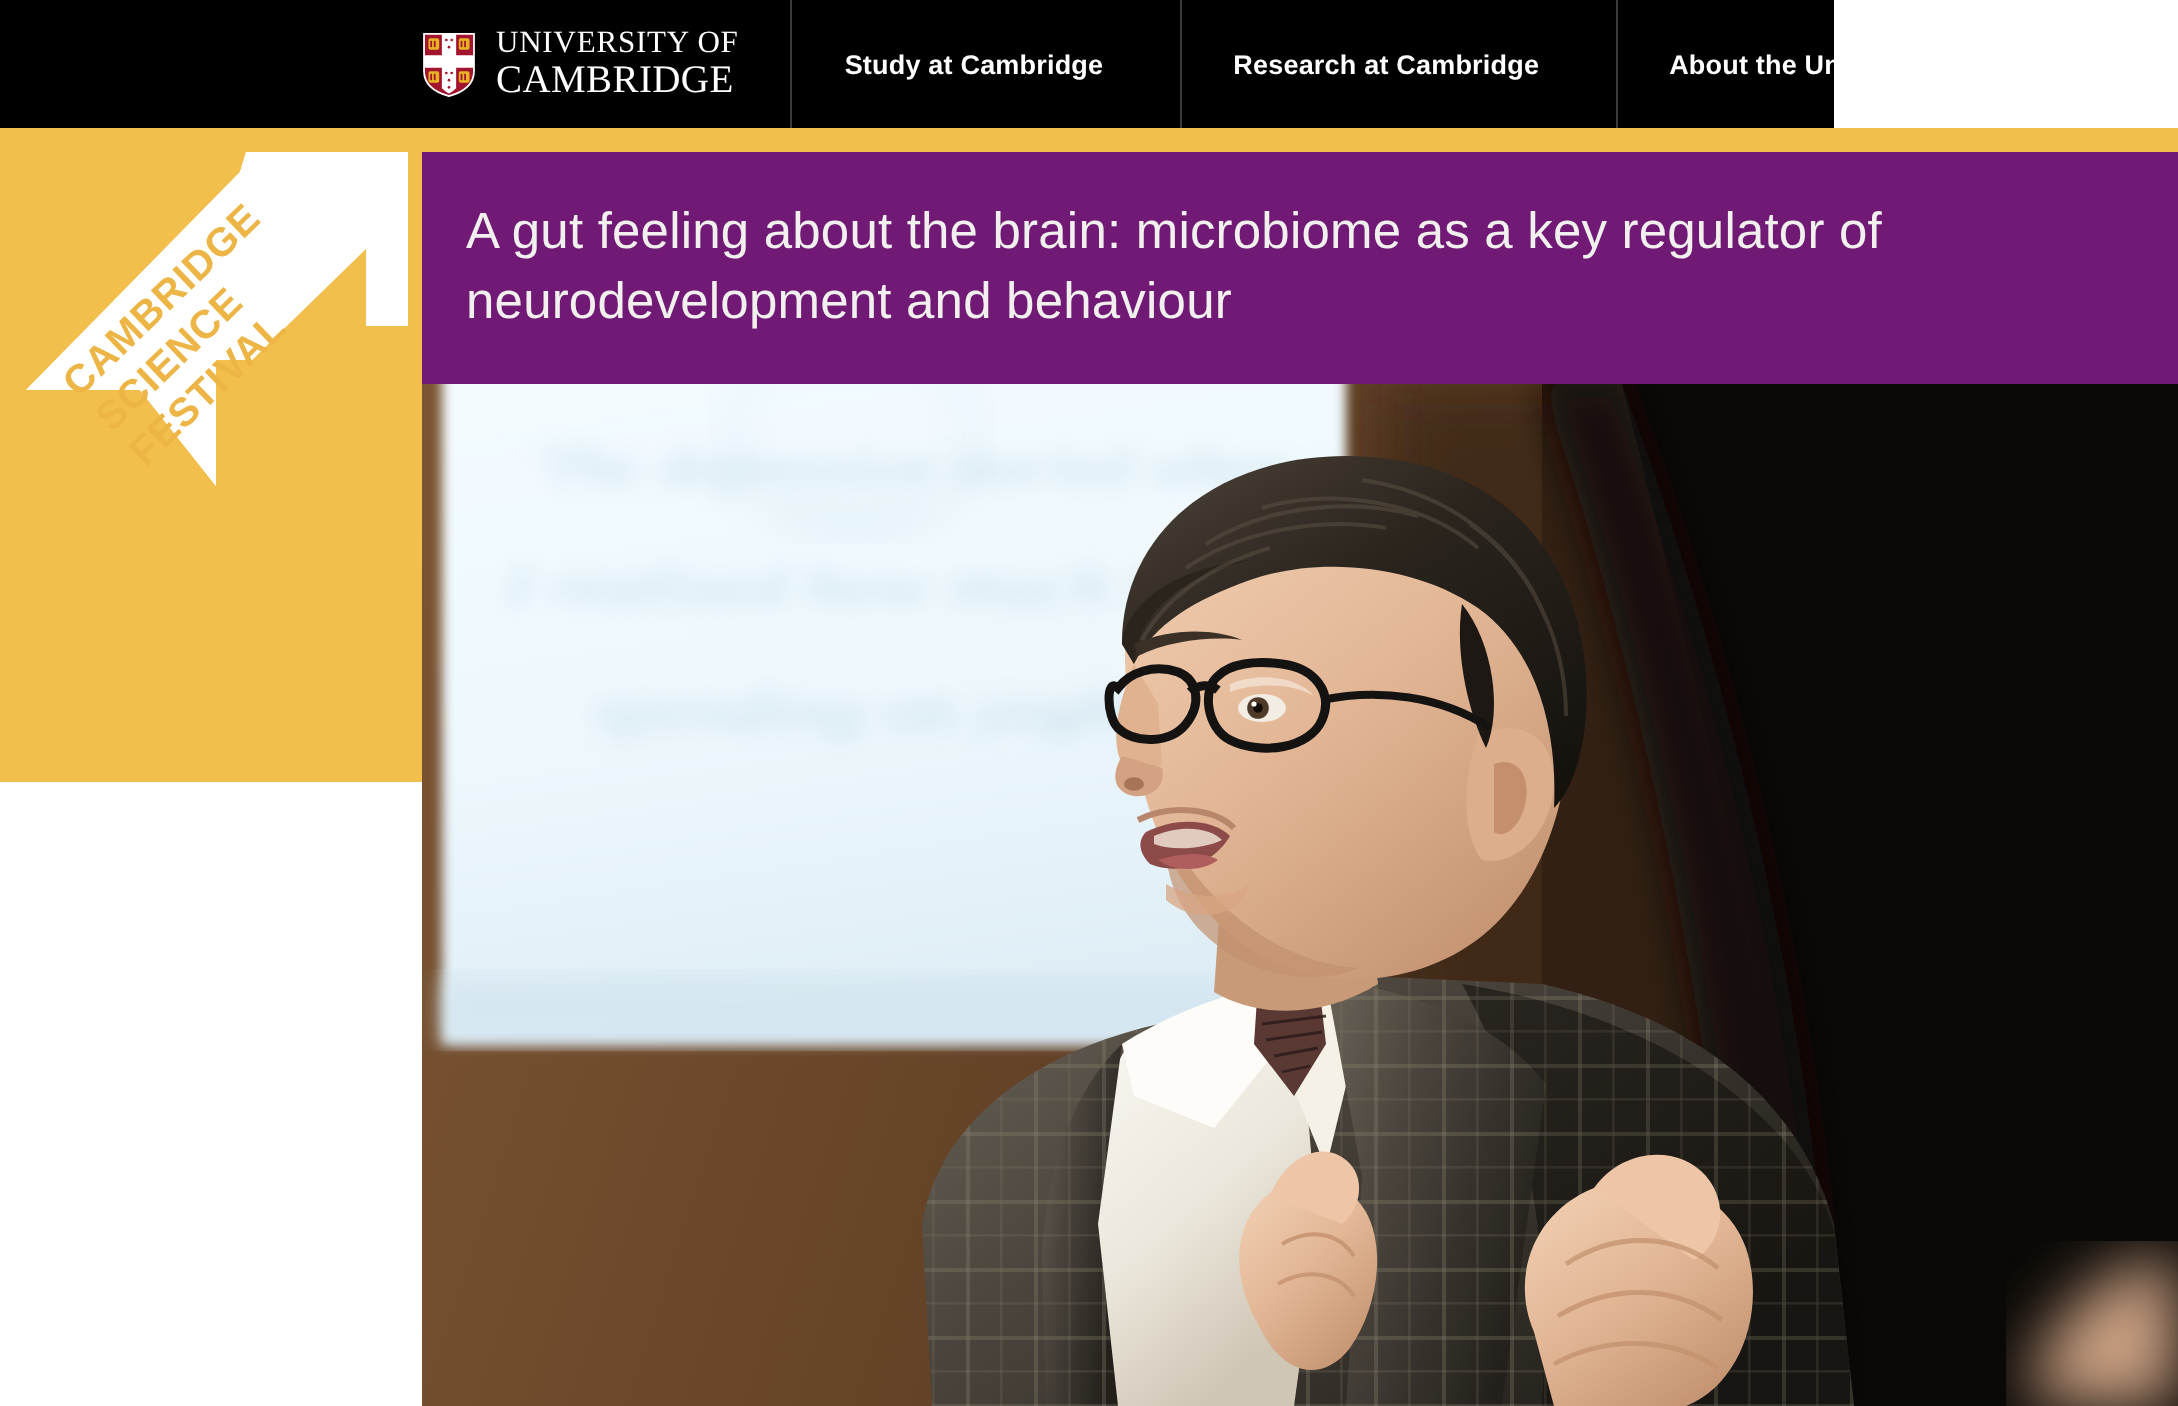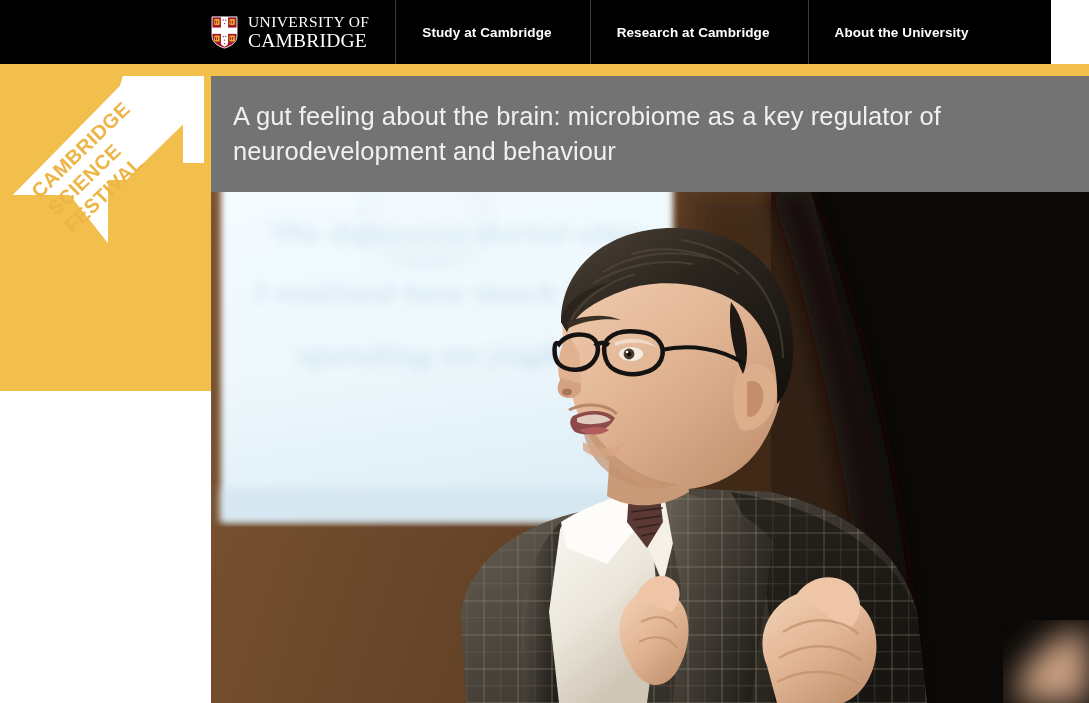--- a/index.html
+++ b/index.html
@@ -17,21 +17,21 @@
     width: 1089px;
     height: 703px;
     background: #ffffff;
     overflow: hidden;
   }
 
   
   #topnav {
     position: absolute;
     left: 0; top: 0;
-    width: 1051px; height: 64px;
+    width: 917px; height: 64px;
     background: #000000;
     display: flex;
     align-items: stretch;
   }
 
   #brand {
     display: flex;
     align-items: center;
     padding-left: 211px;
     padding-right: 14px;
@@ -101,21 +101,21 @@
     left: 8px; top: -8px;
     width: 200px; height: 200px;
   }
   #festival-logo svg { display: block; width: 200px; height: 200px; }
 
   
   #title-banner {
     position: absolute;
     left: 211px; top: 76px;
     width: 878px; height: 116px;
-    background: #737373;
+    background: #701a75;
     display: flex;
     align-items: center;
   }
 
   #event-title {
     color: #F2F0EE;
     font-size: 25.5px;
     font-weight: 300;
     line-height: 1.38;
     padding: 0 28px 0 22px;

